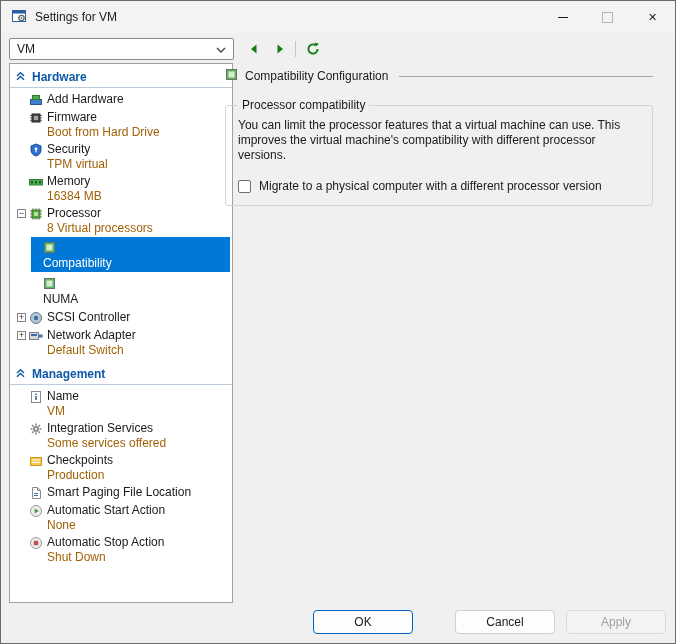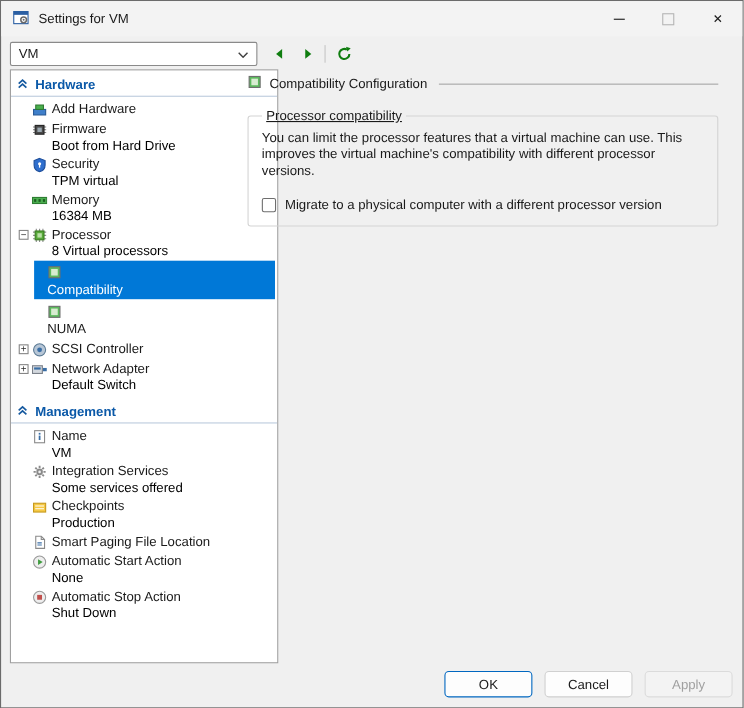--- a/index.html
+++ b/index.html
@@ -49,21 +49,21 @@
   }
   .navbtn {
     width: 24px; height: 22px; margin-left: 2px;
     display: flex; align-items: center; justify-content: center;
   }
   .navbtn.first { margin-left: 8px; }
   .vsep { width: 1px; height: 16px; background: #c6c6c6; margin: 0 3px; }
   
   .sidebar {
     position: absolute; left: 8px; top: 62px;
-    width: 244px; height: 540px; box-sizing: border-box;
+    width: 224px; height: 540px; box-sizing: border-box;
     background: #fff; border: 1px solid #a0a0a0;
     overflow: hidden; padding-top: 2px;
   }
   .section-header {
     display: flex; align-items: center; gap: 6px;
     padding: 4px 4px 3px 5px;
     border-bottom: 1px solid #bccbdd;
     color: #0b59a8; font-weight: bold;
     margin-bottom: 3px;
   }
@@ -71,51 +71,51 @@
   .titem { display: flex; align-items: flex-start; padding: 1px 2px 1px 4px; margin: 1px 0; cursor: default; }
   .exp-slot { width: 15px; flex: 0 0 15px; height: 15px; display: flex; align-items: center; justify-content: center; }
   .expander {
     width: 9px; height: 9px; box-sizing: border-box;
     border: 1px solid #868686; background: #fff;
     font-size: 9px; line-height: 7px; text-align: center; color: #2b2b2b;
   }
   .ticon { width: 18px; flex: 0 0 18px; height: 15px; display: flex; align-items: center; }
   .tlabels { display: flex; flex-direction: column; min-width: 0; }
   .tl { line-height: 15px; white-space: nowrap; }
-  .ts { line-height: 14px; color: #000000; white-space: nowrap; }
+  .ts { line-height: 14px; color: #a16207; white-space: nowrap; }
   .titem.child { margin-left: 21px; margin-right: 2px; padding-left: 12px; flex-direction: column; }
   .titem.sel { background: #0078d7; }
   .titem.sel .tl { color: #fff; }
   
   .main { position: absolute; left: 224px; top: 62px; width: 428px; }
   .page-header { display: flex; align-items: center; gap: 7px; margin-top: 5px; }
   .rule { flex: 1; height: 1px; background: #a6a6a6; margin-left: 4px; }
   fieldset.group {
     border: 1px solid #d4d4d4; border-radius: 3px;
     margin: 14px 0 0 0; padding: 2px 10px 12px 10px;
   }
-  fieldset.group legend { padding: 0 4px; margin-left: 2px; text-decoration: underline; }
+  fieldset.group legend { padding: 0 4px; margin-left: 2px; }
   .desc { margin: 4px 2px 16px 2px; line-height: 15px; }
   .cbrow { display: flex; align-items: flex-start; gap: 8px; margin-left: 2px; cursor: default; }
   .cb {
     width: 13px; height: 13px; flex: 0 0 13px; box-sizing: border-box;
     border: 1px solid #6e6e6e; background: #fff; border-radius: 2px; margin-top: 1px;
   }
   
   .footer {
     position: absolute; left: 0; right: 0; bottom: 0; height: 42px;
     box-sizing: border-box; padding-right: 9px;
     display: flex; align-items: center; justify-content: flex-end; gap: 11px;
   }
   .btn {
-    width: 80px; height: 24px; border-radius: 4px;
+    width: 100px; height: 24px; border-radius: 4px;
     font-family: "Liberation Sans", sans-serif; font-size: 12px; color: #1a1a1a;
   }
   .btn.ok { background: #fdfdfd; border: 1px solid #0067c0; }
-  .btn.cancel { background: #fdfdfd; border: 1px solid #d0d0d0; }
+  .btn.cancel { background: #fdfdfd; border: 1px solid #d0d0d0; margin-left: 31px; }
   .btn.apply { background: #f3f3f3; border: 1px solid #dbdbdb; color: #a0a0a0; }
 </style>
 </head>
 <body>
 
 <div class="window">
 
   <div class="titlebar">
     <span class="app-icon"><svg width="16" height="16" viewBox="0 0 16 16">
           <rect x="1.5" y="2.5" width="13" height="11" fill="#fff" stroke="#2b5fa3"></rect>

